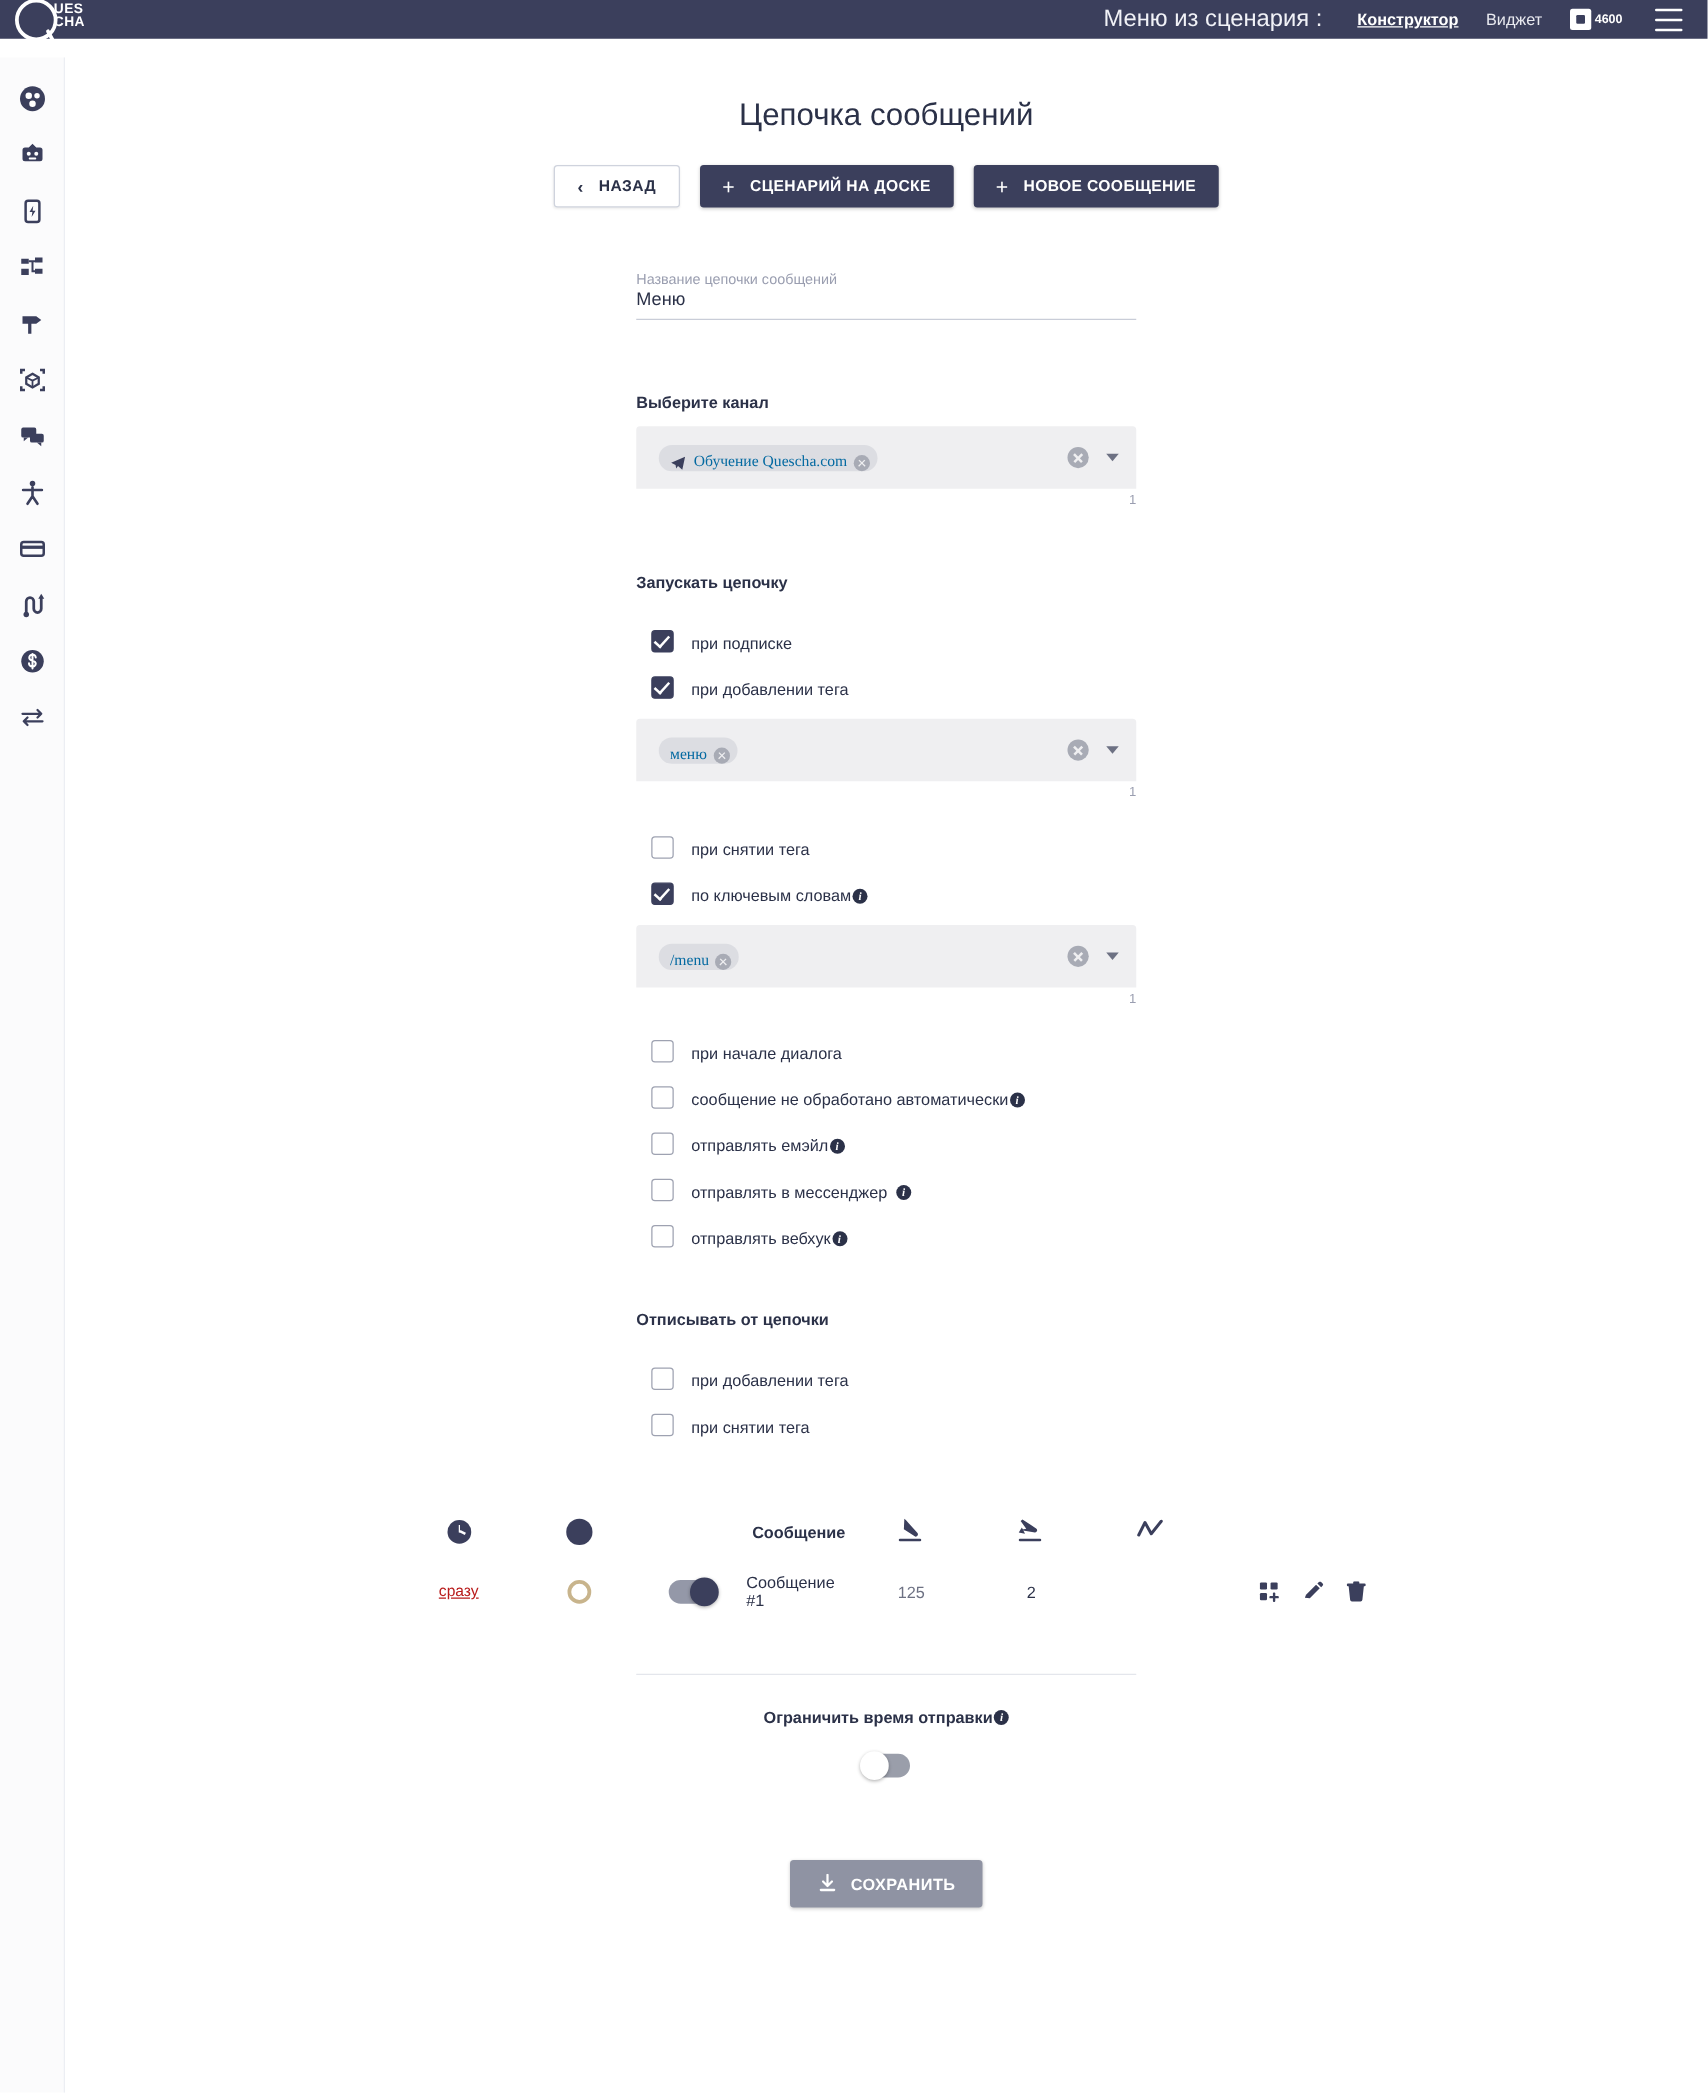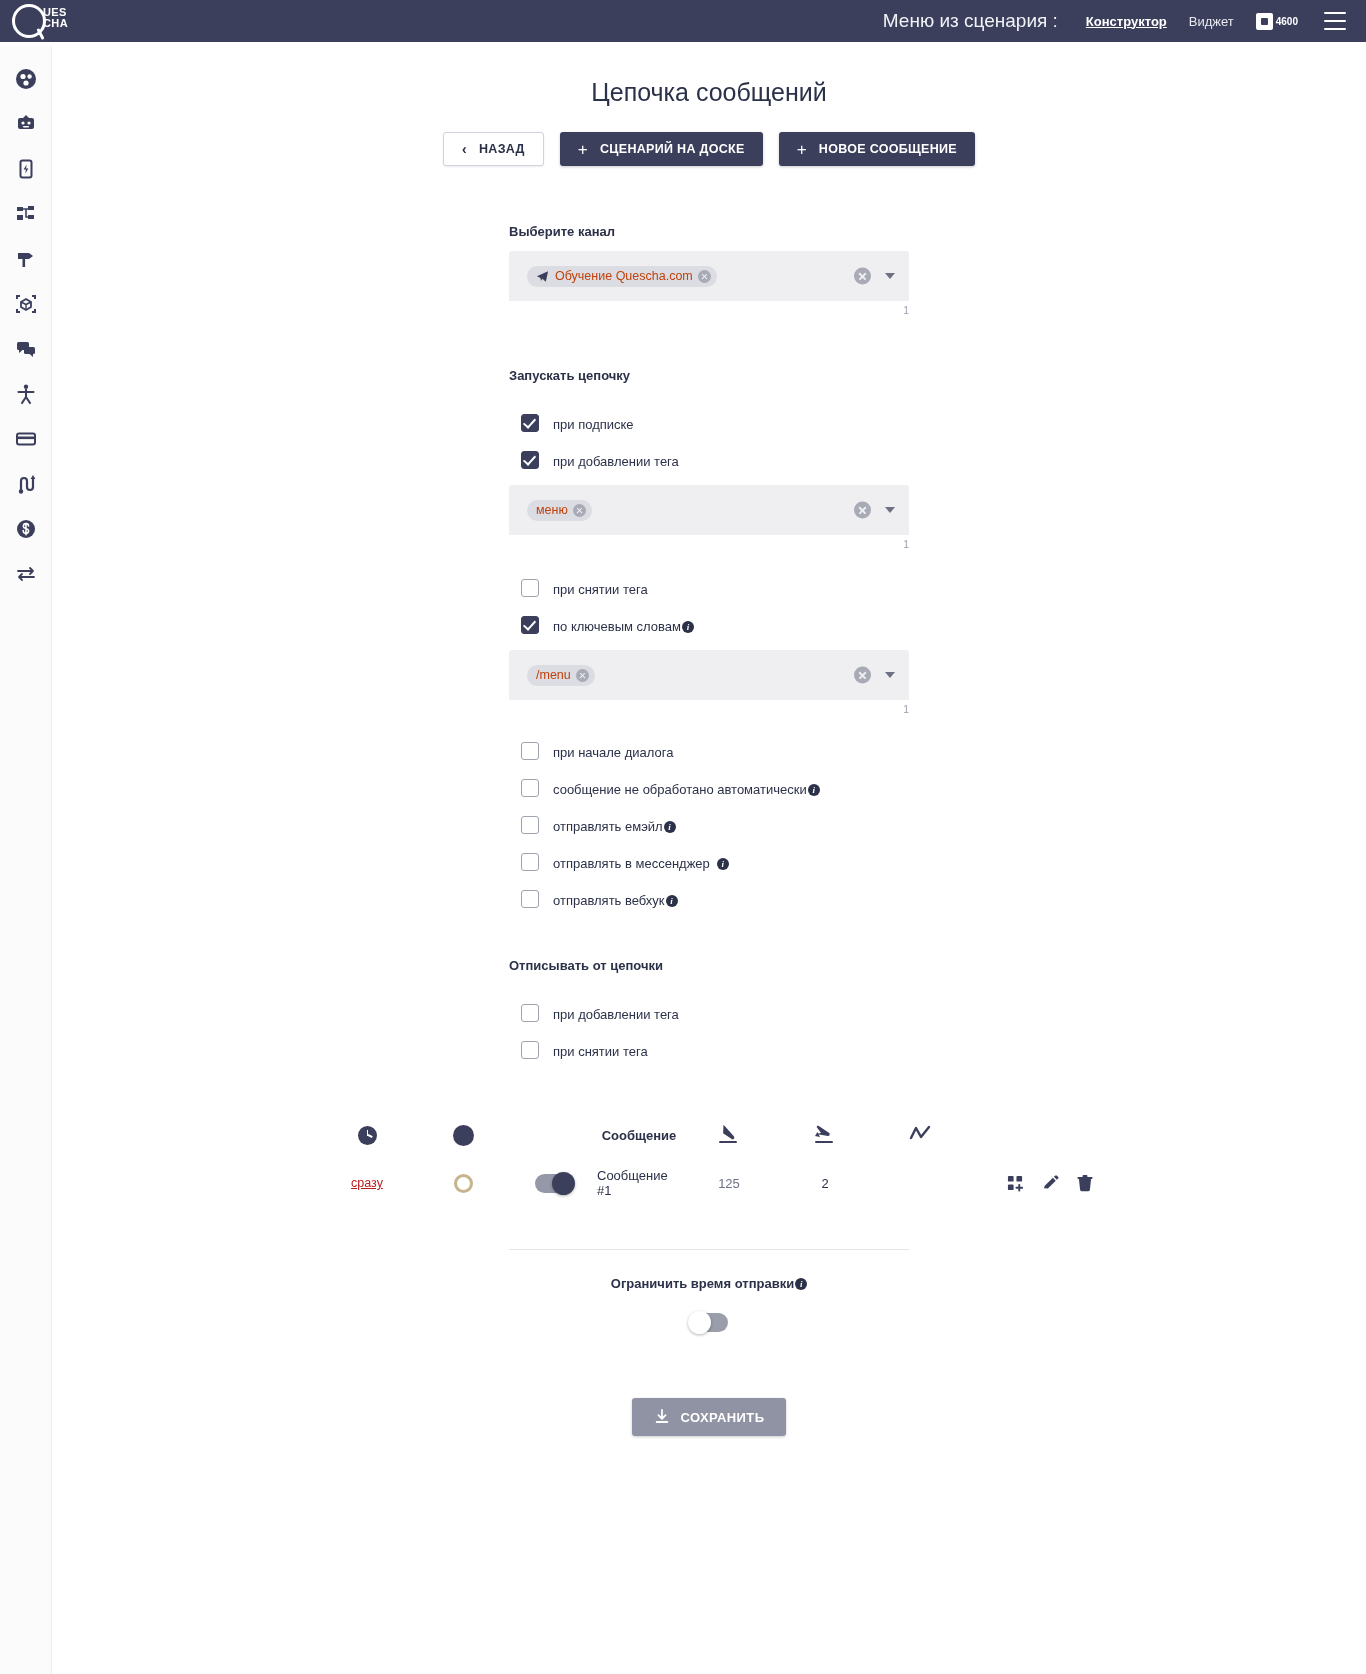--- a/index.html
+++ b/index.html
@@ -8,21 +8,21 @@
     height: 1674px;
     background: #ffffff;
     font-family: "Liberation Sans", "DejaVu Sans", sans-serif;
     color: #2b3148;
     overflow: hidden;
   }
 
   
   .topbar {
     position: absolute; top: 0; left: 0;
-    width: 1366px; height: 42px;
+    width: 1366px; height: 31px;
     background: #3b3f5c;
     display: flex; align-items: center;
     z-index: 30;
   }
   .brand-logo {
     margin-left: 12px;
     display: flex; align-items: center;
     width: 64px; height: 40px;
     position: relative;
   }
@@ -195,28 +195,29 @@
   
   .chipbox {
     position: relative;
     background: #efeff1;
     border-radius: 3px 3px 0 0;
     min-height: 50px;
     display: flex; align-items: center;
     padding: 10px 62px 10px 18px;
   }
   .chip {
-    display: inline-flex; align-items: center;
+    display: inline-flex; align-items: flex-end;
     background: #dcdde2;
     border-radius: 11px;
     height: 21px;
     padding: 0 6px 0 9px;
     font-size: 12.5px;
-    color: #c2410c;
+    color: #0369a1;
     white-space: nowrap;
+    font-family: Liberation Serif, serif;
   }
   .chip .tg-ico { margin-right: 6px; display: flex; }
   .chip-x {
     width: 13px; height: 13px;
     background: #a8abb5;
     border-radius: 50%;
     margin-left: 5px;
     position: relative;
     cursor: pointer;
     flex: none;
@@ -549,20 +550,24 @@
       <span>СЦЕНАРИЙ НА ДОСКЕ</span>
     </div>
     <div class="btn btn-dark">
       <span class="plus">+</span>
       <span>НОВОЕ СООБЩЕНИЕ</span>
     </div>
   </div>
 
   <div class="form">
 
+    <div>
+      <div class="field-label">Название цепочки сообщений</div>
+      <div class="field-input">Меню</div>
+    </div>
 
     <div class="sec-channel">
       <div class="section-title">Выберите канал</div>
       <div class="chipbox">
         <span class="chip">
           <span class="tg-ico">
             <svg width="13" height="13" viewBox="0 0 14 14">
                 <path d="M1 6.6 L13 1.4 10.6 12.6 6.9 9.4 5.3 11.6 4.8 8.7 z" fill="#3b3f5c"></path>
               </svg>
           </span>

